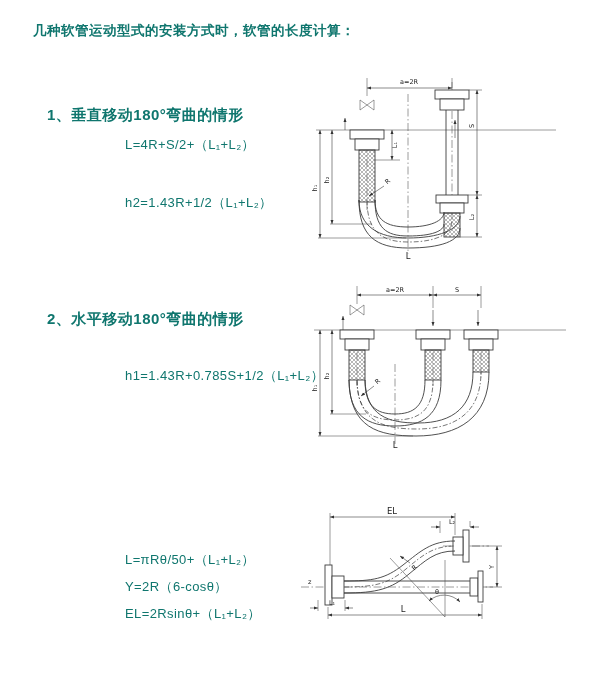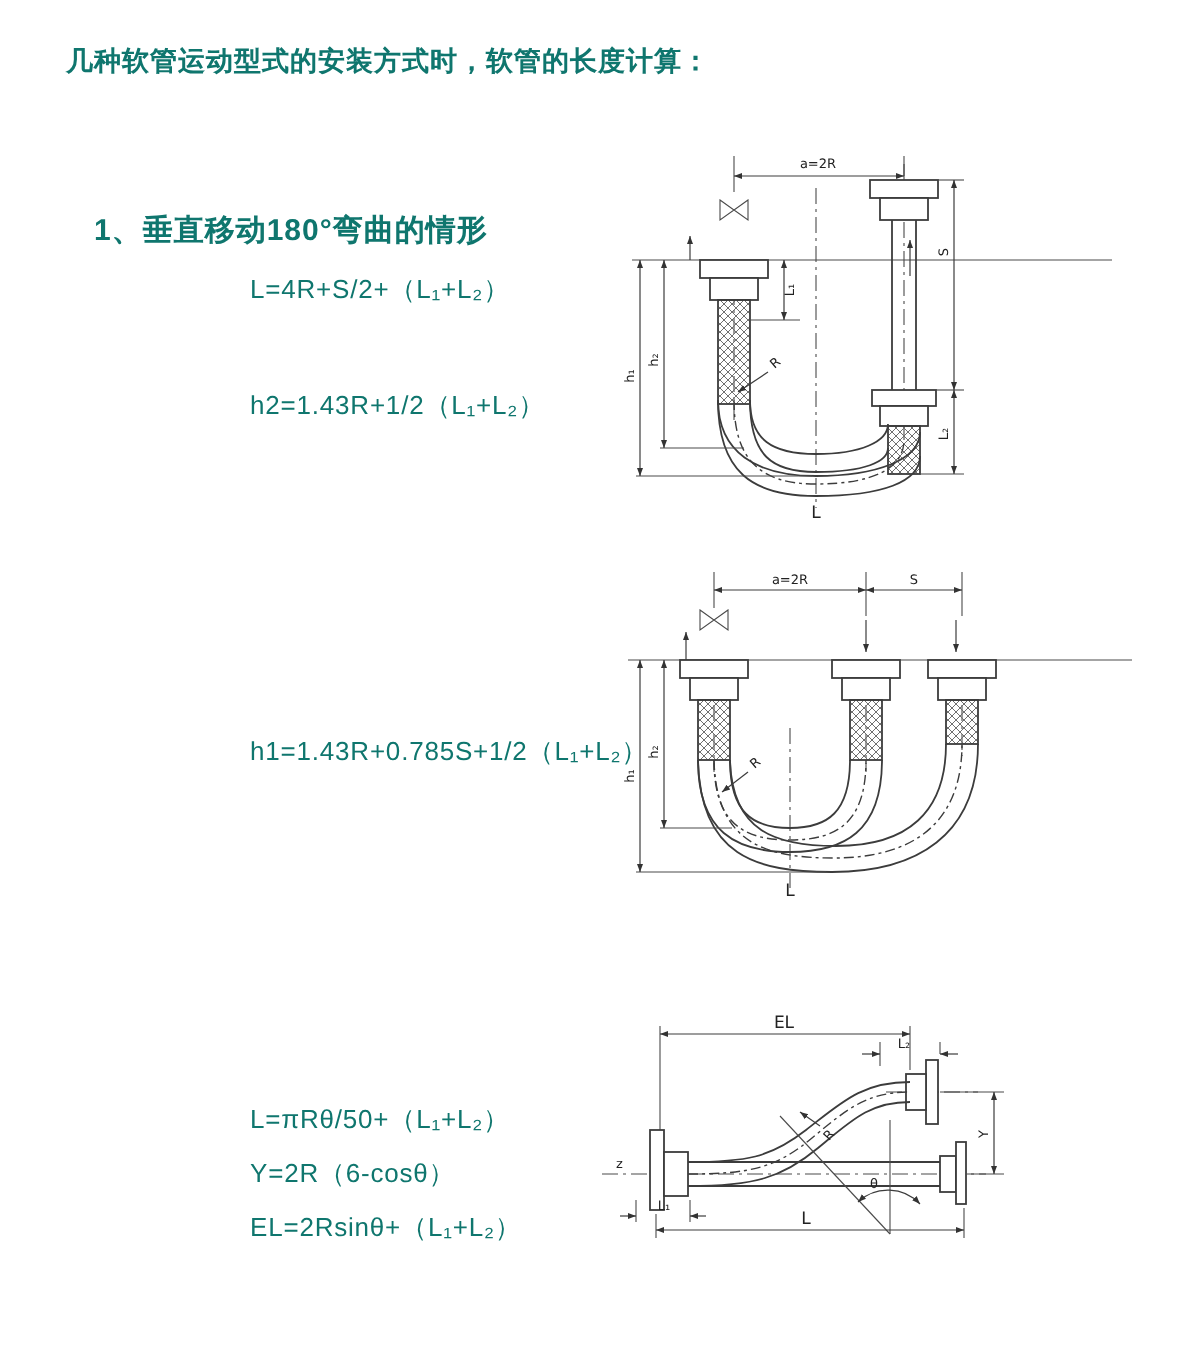--- a/index.html
+++ b/index.html
@@ -23,20 +23,21 @@
 <body>
 
 <div class="page">
 
   <div class="title">几种软管运动型式的安装方式时，软管的长度计算：</div>
 
   <div class="heading" style="top:106px">1、垂直移动180°弯曲的情形</div>
   <div class="formula" style="top:136px">L=4R+S/2+（L₁+L₂）</div>
   <div class="formula" style="top:194px">h2=1.43R+1/2（L₁+L₂）</div>
 
+  <div class="heading" style="top:310px">2、水平移动180°弯曲的情形</div>
   <div class="formula" style="top:367px">h1=1.43R+0.785S+1/2（L₁+L₂）</div>
 
   <div class="formula" style="top:551px">L=πRθ/50+（L₁+L₂）</div>
   <div class="formula" style="top:578px">Y=2R（6-cosθ）</div>
   <div class="formula" style="top:605px">EL=2Rsinθ+（L₁+L₂）</div>
 
   <svg style="left:308px;top:70px" width="290" height="192" viewBox="0 0 290 192">
     <defs>
       <marker id="arr" viewBox="0 0 10 10" refX="9" refY="5" markerWidth="7.5" markerHeight="7.5" orient="auto-start-reverse">
         <path d="M0,1.6 L9,5 L0,8.4 z" fill="#333"></path>

